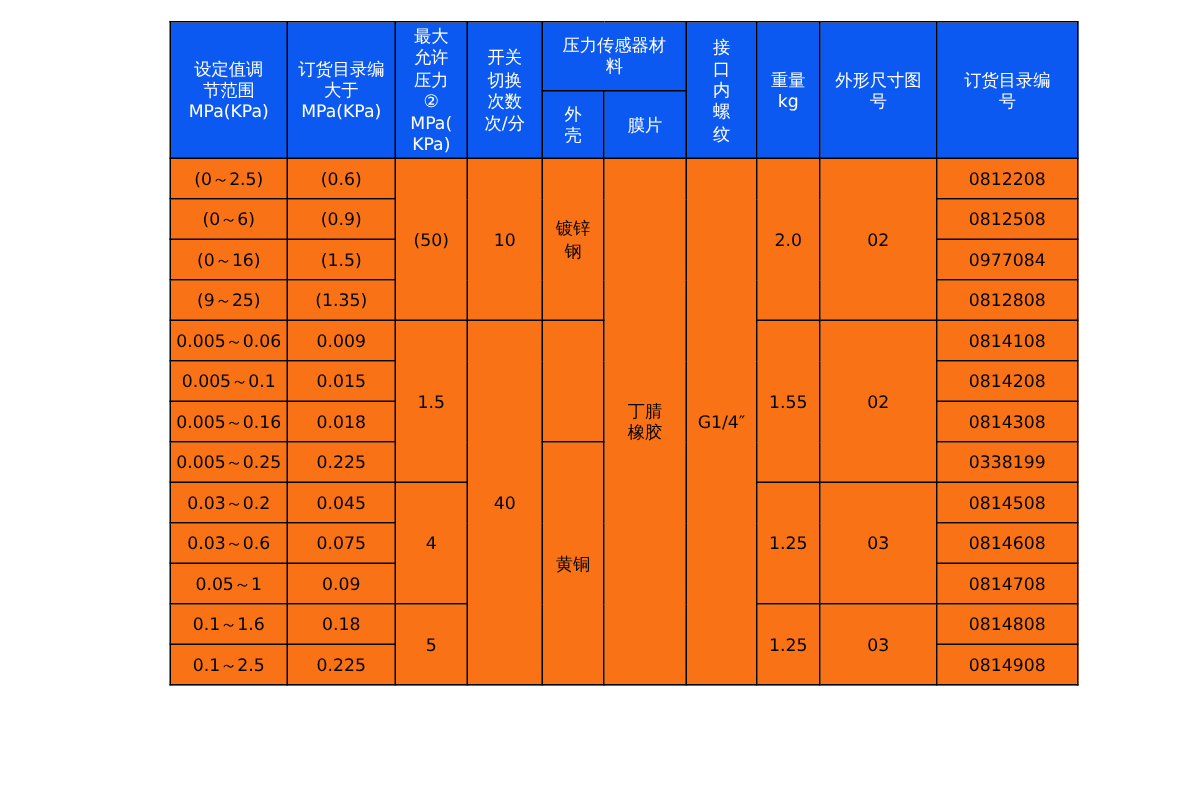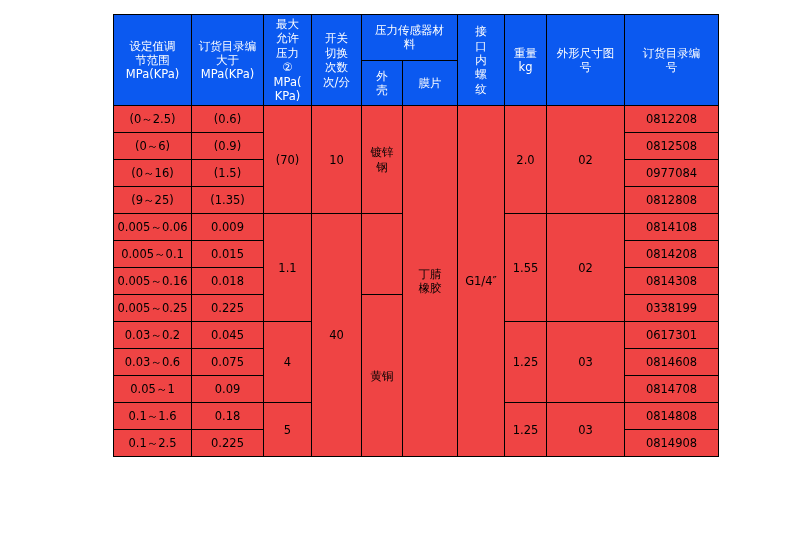--- a/index.html
+++ b/index.html
@@ -38,21 +38,21 @@
   }
   .hdr {
     background: #0b59f0;
     color: #ffffff;
     font-weight: bold;
     font-size: 12px;
     line-height: 1.3;
     padding: 3px 2px;
   }
   .body-cell {
-    background: #ef4444;
+    background: #f97316;
     color: #000000;
     height: 22px;
   }
   .c-w1 { width: 78px; }
   .c-w2 { width: 72px; }
   .c-w3 { width: 48px; }
   .c-w4 { width: 50px; }
   .c-w5 { width: 41px; }
   .c-w6 { width: 55px; }
   .c-w7 { width: 47px; }
@@ -134,21 +134,21 @@
           <span>壳</span>
         </th>
         <th class="hdr">膜片</th>
       </tr>
     </thead>
     <tbody>
 
       <tr>
         <td class="body-cell">(0～2.5)</td>
         <td class="body-cell">(0.6)</td>
-        <td class="body-cell" rowspan="4">(70)</td>
+        <td class="body-cell" rowspan="4">(50)</td>
         <td class="body-cell" rowspan="4">10</td>
         <td class="body-cell tall" rowspan="4">
           <span>镀锌</span><br>
           <span>钢</span>
         </td>
         <td class="body-cell tall" rowspan="13">
           <span>丁腈</span><br>
           <span>橡胶</span>
         </td>
         <td class="body-cell" rowspan="13">G1/4″</td>
@@ -171,21 +171,21 @@
 
       <tr>
         <td class="body-cell">(9～25)</td>
         <td class="body-cell">(1.35)</td>
         <td class="body-cell">0812808</td>
       </tr>
 
       <tr>
         <td class="body-cell tall">0.005～0.06</td>
         <td class="body-cell">0.009</td>
-        <td class="body-cell" rowspan="4">1.1</td>
+        <td class="body-cell" rowspan="4">1.5</td>
         <td class="body-cell" rowspan="9">40</td>
         <td class="body-cell" rowspan="3"></td>
         <td class="body-cell" rowspan="4">1.55</td>
         <td class="body-cell" rowspan="4">02</td>
         <td class="body-cell">0814108</td>
       </tr>
 
       <tr>
         <td class="body-cell">0.005～0.1</td>
         <td class="body-cell">0.015</td>
@@ -204,21 +204,21 @@
         <td class="body-cell" rowspan="6">黄铜</td>
         <td class="body-cell">0338199</td>
       </tr>
 
       <tr>
         <td class="body-cell">0.03～0.2</td>
         <td class="body-cell">0.045</td>
         <td class="body-cell" rowspan="3">4</td>
         <td class="body-cell" rowspan="3">1.25</td>
         <td class="body-cell" rowspan="3">03</td>
-        <td class="body-cell">0617301</td>
+        <td class="body-cell">0814508</td>
       </tr>
 
       <tr>
         <td class="body-cell">0.03～0.6</td>
         <td class="body-cell">0.075</td>
         <td class="body-cell">0814608</td>
       </tr>
 
       <tr>
         <td class="body-cell">0.05～1</td>

